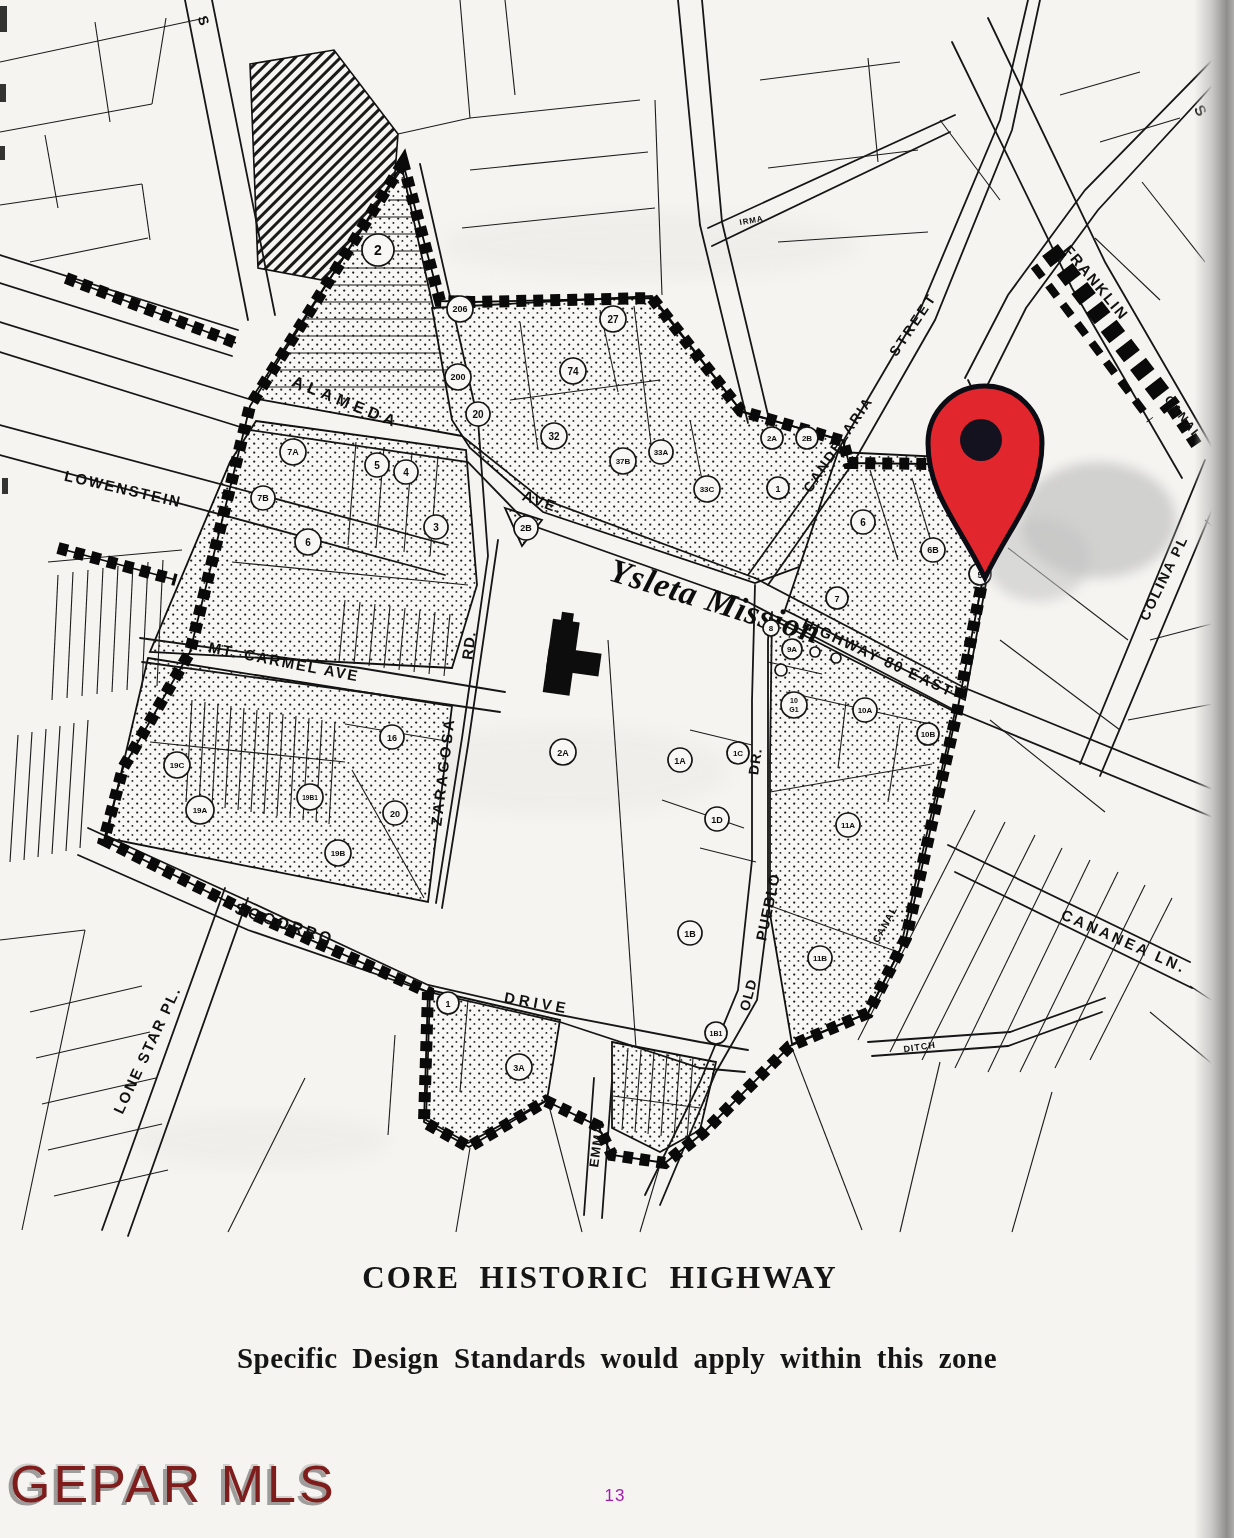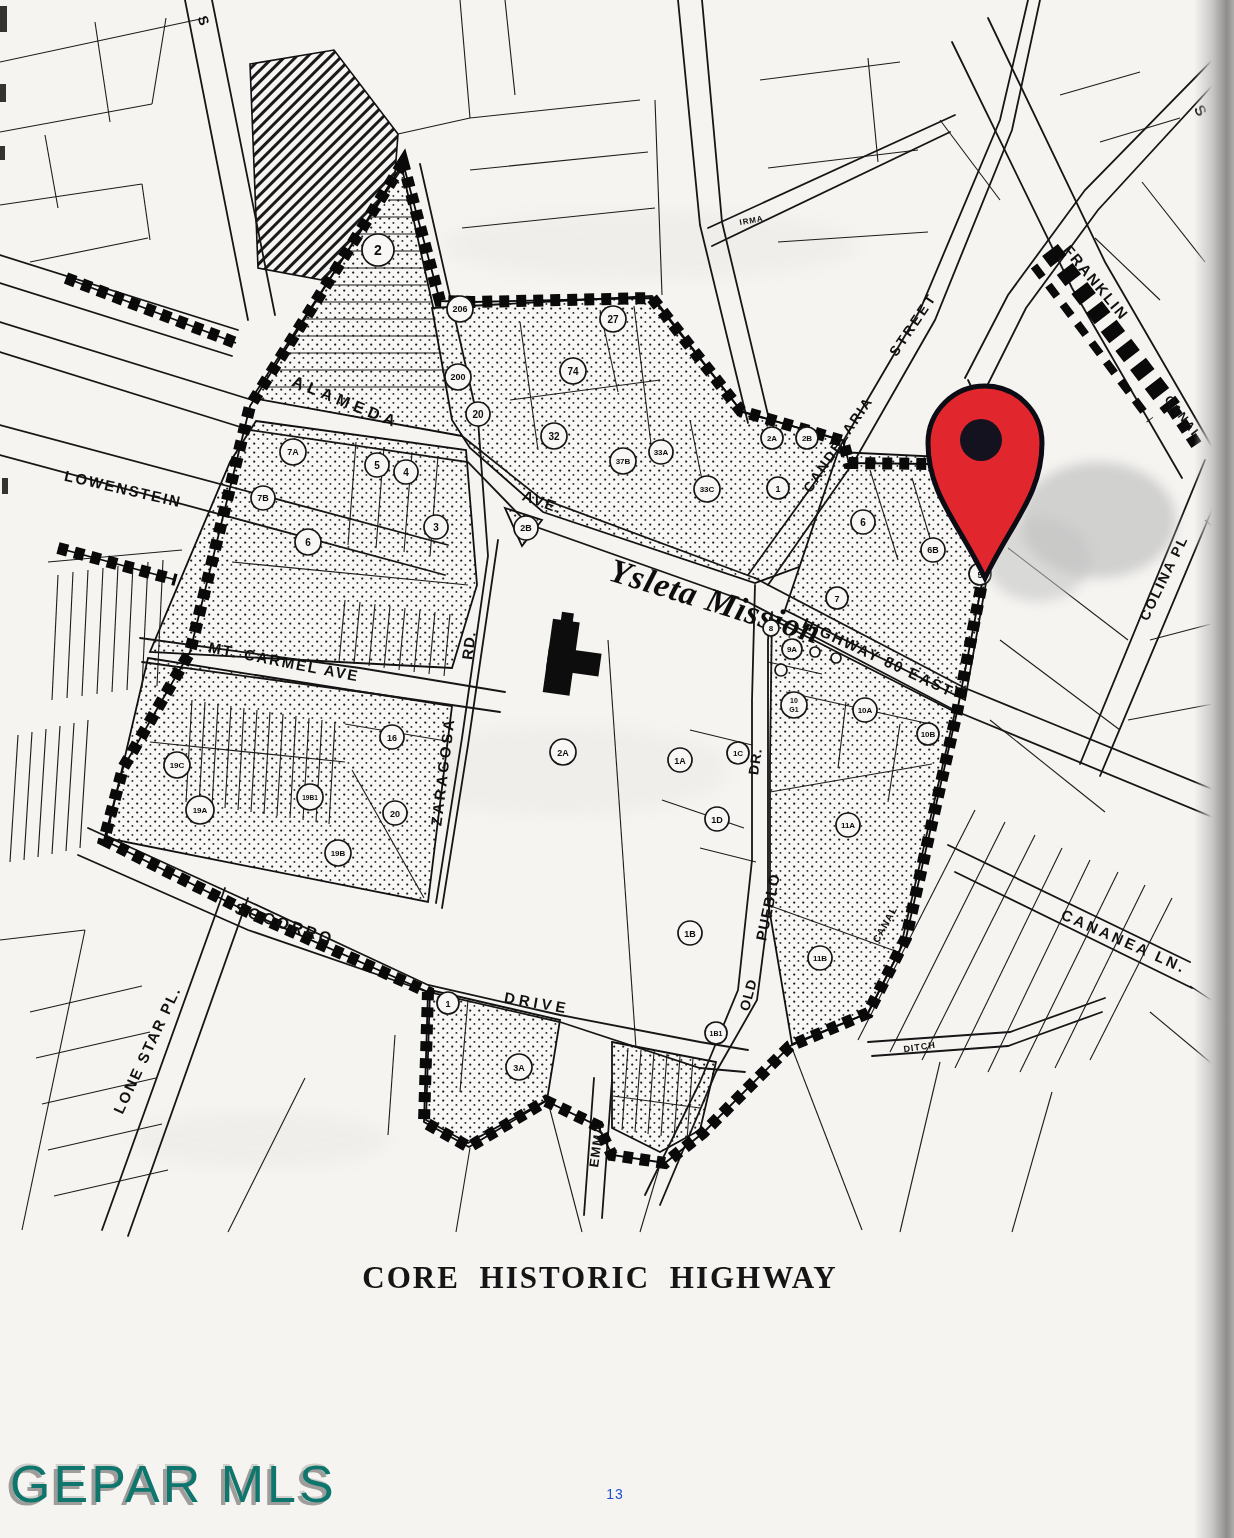--- a/index.html
+++ b/index.html
@@ -20,22 +20,22 @@
   .circ{fill:#f8f7f5;stroke:#141414;stroke-width:1.7}
   .ctxt{fill:#0d0d0d;font-family:"Liberation Sans",sans-serif;text-anchor:middle;font-weight:bold}
   .ghost{fill:#8a8878;opacity:.05}
   .caption-title{position:absolute;top:1260px;left:0;width:1200px;text-align:center;
     font-family:"Liberation Serif",serif;font-weight:bold;font-size:31px;letter-spacing:2px;
     word-spacing:10px;color:#151515}
   .caption-sub{position:absolute;top:1342px;left:0;width:1234px;text-align:center;
     font-family:"Liberation Serif",serif;font-weight:bold;font-size:29px;letter-spacing:.5px;
     word-spacing:7px;color:#151515}
   .page-num{position:absolute;top:1486px;left:560px;width:110px;text-align:center;
-    font-size:14px;color:#1d4ed8;letter-spacing:1px}
-  .watermark{position:absolute;top:1454px;left:10px;font-size:52px;color:#0f766e;letter-spacing:3px;
+    font-size:17px;color:#a21caf;letter-spacing:1px}
+  .watermark{position:absolute;top:1454px;left:10px;font-size:52px;color:#7f1d1d;letter-spacing:3px;
     font-family:"Liberation Sans",sans-serif;
     text-shadow:-4px 3px 0 rgba(150,148,145,.9), -2px -2px 0 rgba(178,176,173,.55)}
   .edge{position:absolute;right:0;top:0;width:40px;height:100%;
     background:linear-gradient(to right, rgba(200,199,197,0) 0%, #c9c8c6 45%, #8f8e8c 82%, #aeadab 100%)}
   .speck{position:absolute;background:#101010;opacity:.85}
 </style>
 </head>
 <body>
 
 <div class="page">
@@ -535,20 +535,21 @@
     </g>
 
     <g>
       <path d="M985,578 C 958,522 928,494 928,443 a57,57 0 1 1 114,0 c0,51 -30,79 -57,135 Z" stroke="#0c0c14" stroke-width="5" fill="#e2262d"></path>
       <circle cx="981" cy="440" r="21" fill="#14121e"></circle>
     </g>
   </svg>
   </div>
 
   <div class="caption-title">CORE HISTORIC HIGHWAY</div>
+  <div class="caption-sub">Specific Design Standards would apply within this zone</div>
 
   <div class="watermark">GEPAR MLS</div>
   <div class="page-num">13</div>
 
   <div class="edge"></div>
   <div class="speck" style="left:0;top:6px;width:7px;height:26px"></div>
   <div class="speck" style="left:0;top:84px;width:6px;height:18px"></div>
   <div class="speck" style="left:0;top:146px;width:5px;height:14px"></div>
   <div class="speck" style="left:2px;top:478px;width:6px;height:16px"></div>
 </div>

